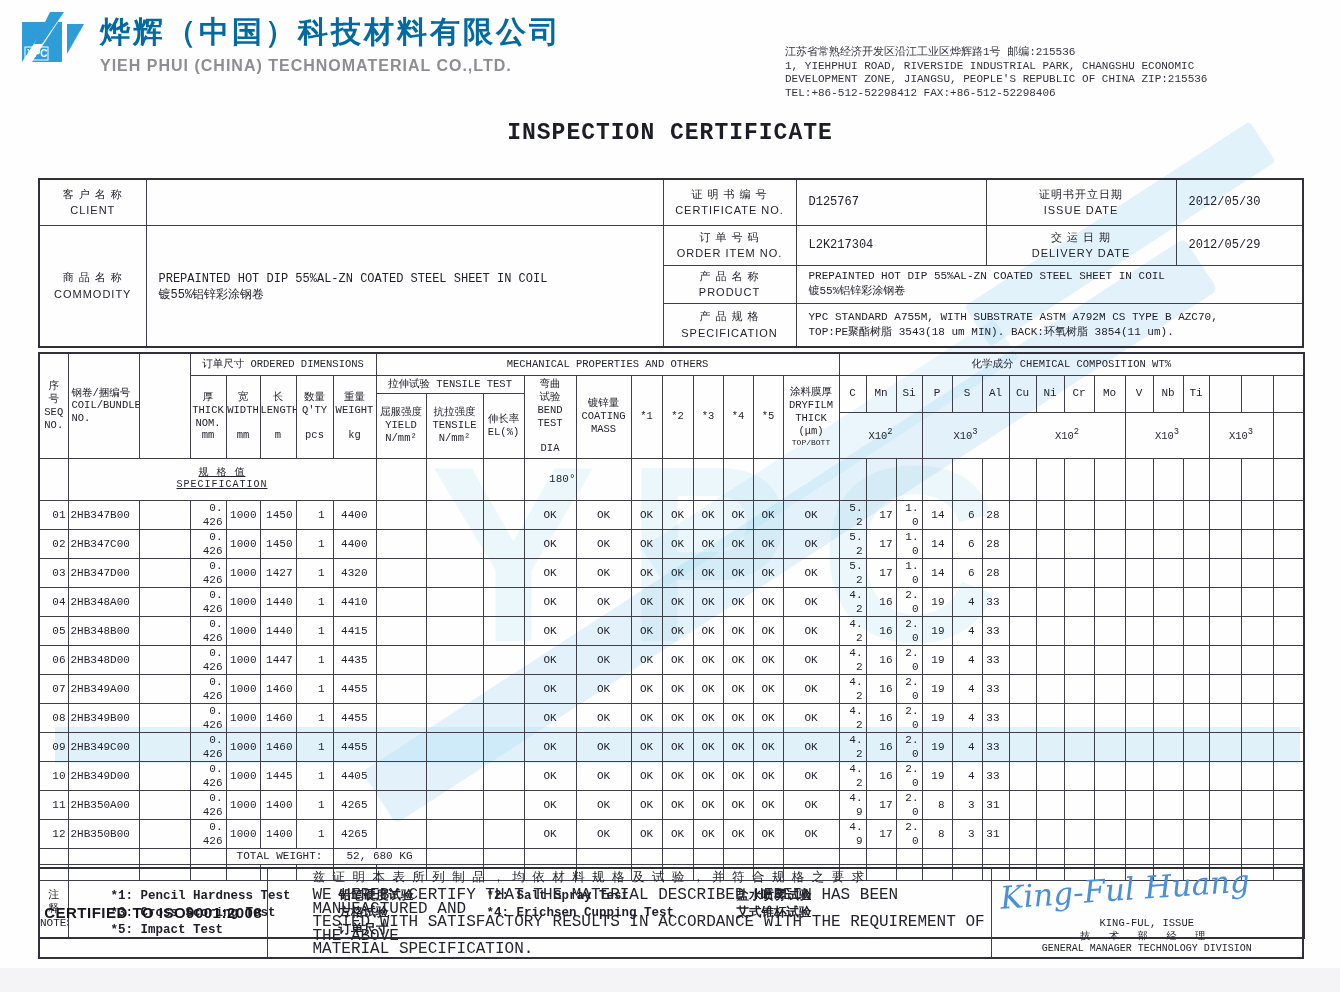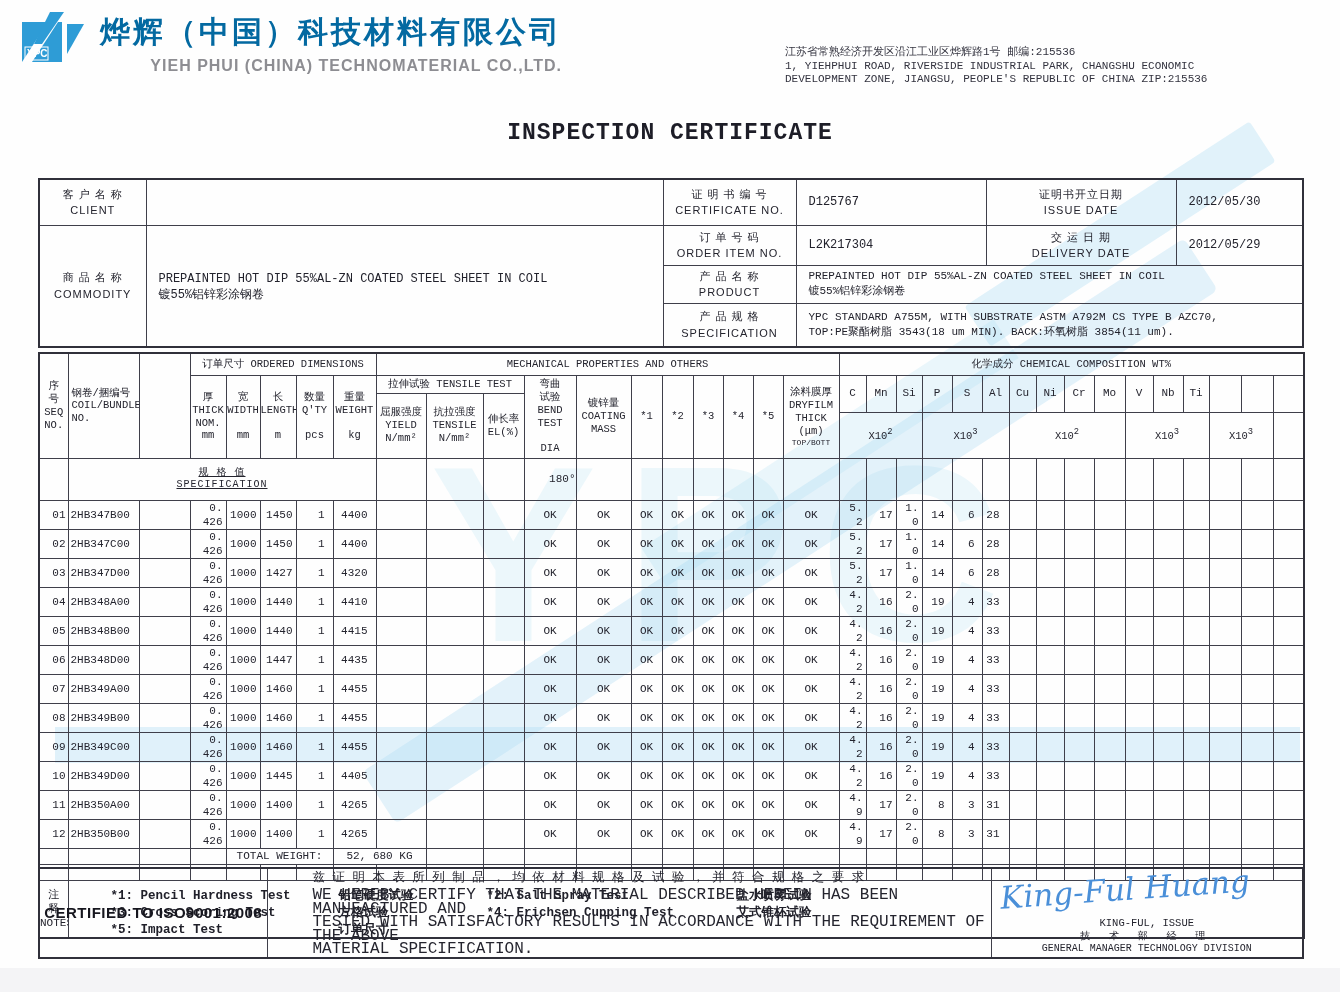--- a/index.html
+++ b/index.html
@@ -15,21 +15,21 @@
             transform:rotate(-33deg);border-radius:6px;}
   .wm-band2{left:950px;top:210px;width:340px;height:48px;background:rgba(160,215,243,0.30);
             transform:rotate(-33deg);border-radius:4px;}
   .wm-band3{left:55px;top:727px;width:1245px;height:36px;background:rgba(175,222,244,0.38);}
   .wm-band4{left:620px;top:430px;width:420px;height:46px;background:rgba(165,218,242,0.22);transform:rotate(-33deg);}
   .content{position:absolute;inset:0;z-index:1;}
   
   .logo{position:absolute;left:20px;top:10px;}
   .co-names{position:absolute;left:100px;top:12px;}
   .co-zh{font-size:30px;font-weight:bold;color:#0369a1;letter-spacing:3px;}
-  .co-en{font-size:16px;font-weight:bold;color:#8d8d92;letter-spacing:1px;margin-top:4px;text-align:right;}
+  .co-en{font-size:16px;font-weight:bold;color:#8d8d92;letter-spacing:1px;margin-top:4px;}
   .addr{position:absolute;left:785px;top:46px;font-size:11px;line-height:13.5px;color:#33333f;}
   
   .title{position:absolute;left:0;top:118px;width:1340px;text-align:center;}
   .title-zh{font-size:19px;font-weight:bold;letter-spacing:16px;color:#1d1d27;}
   .title-en{font-size:23px;font-weight:bold;letter-spacing:1px;color:#1d1d27;margin-top:2px;}
   
   table{border-collapse:collapse;table-layout:fixed;}
   td{border:1px solid #3f3f4a;padding:0;overflow:hidden;}
   .info-table{position:absolute;left:38px;top:178px;width:1264px;border:2px solid #30303a;}
   .info-table td{vertical-align:middle;}
@@ -103,20 +103,21 @@
       </svg>
     </div>
     <div class="co-names">
       <div class="co-zh">烨辉（中国）科技材料有限公司</div>
       <div class="co-en">YIEH PHUI (CHINA) TECHNOMATERIAL CO.,LTD.</div>
     </div>
     <div class="addr mono">
       <div>江苏省常熟经济开发区沿江工业区烨辉路1号 邮编:215536</div>
       <div>1, YIEHPHUI ROAD, RIVERSIDE INDUSTRIAL PARK, CHANGSHU ECONOMIC</div>
       <div>DEVELOPMENT ZONE, JIANGSU, PEOPLE'S REPUBLIC OF CHINA ZIP:215536</div>
+      <div>TEL:+86-512-52298412  FAX:+86-512-52298406</div>
     </div>
 
     <div class="title">
       <div class="title-en mono">INSPECTION CERTIFICATE</div>
     </div>
 
     <table class="info-table">
       <colgroup>
           <col style="width:107px">
           <col style="width:517px">

